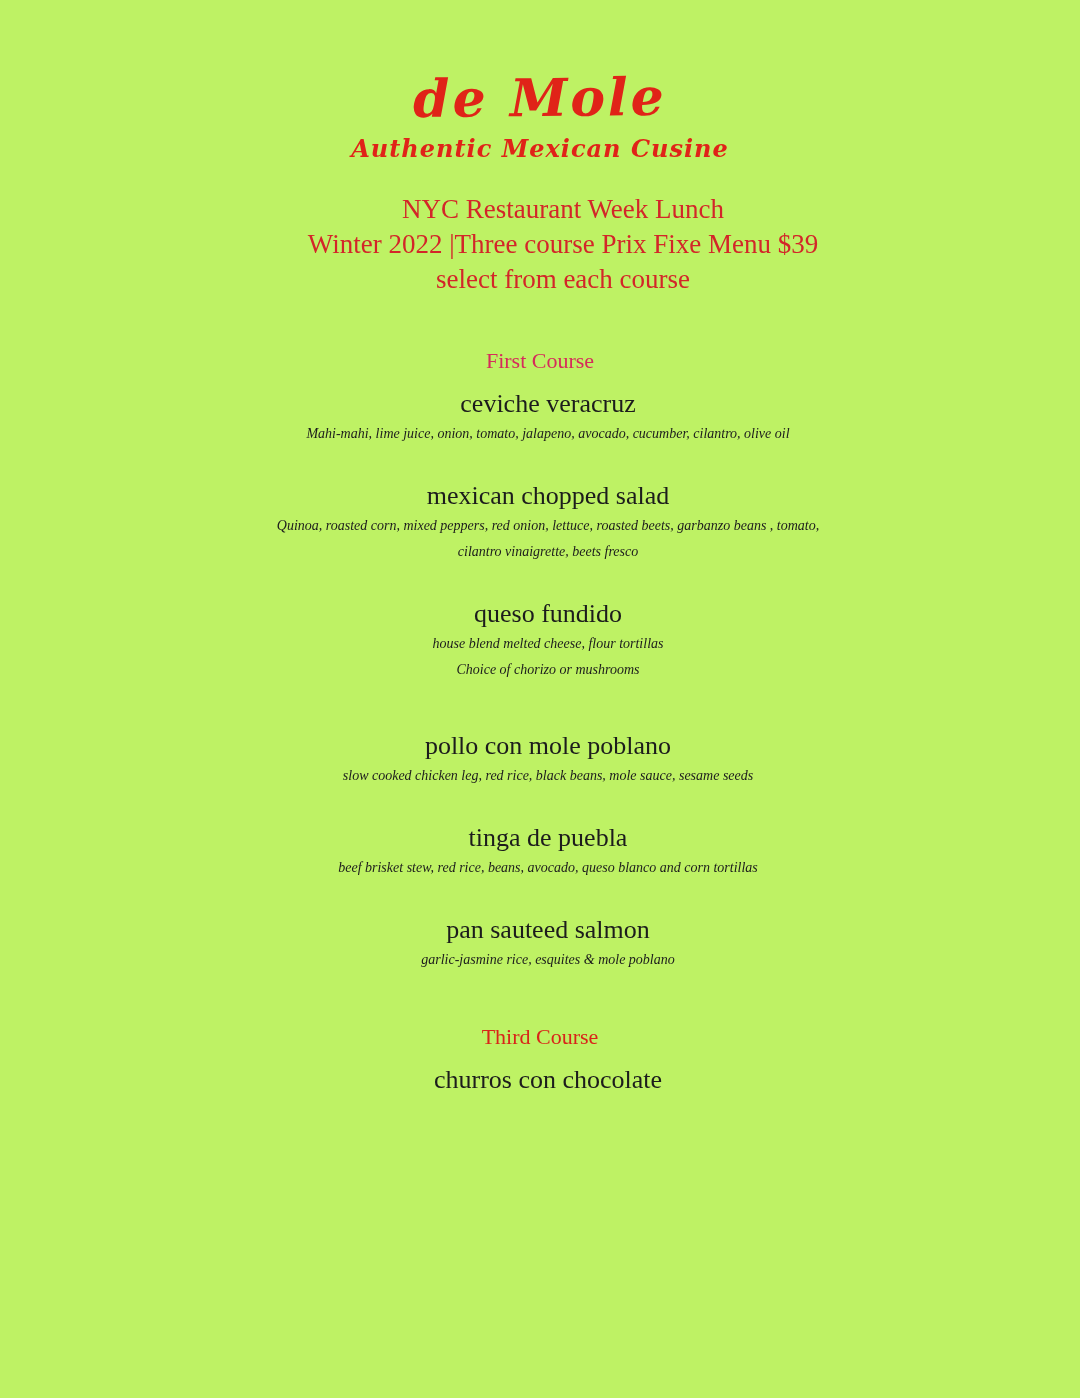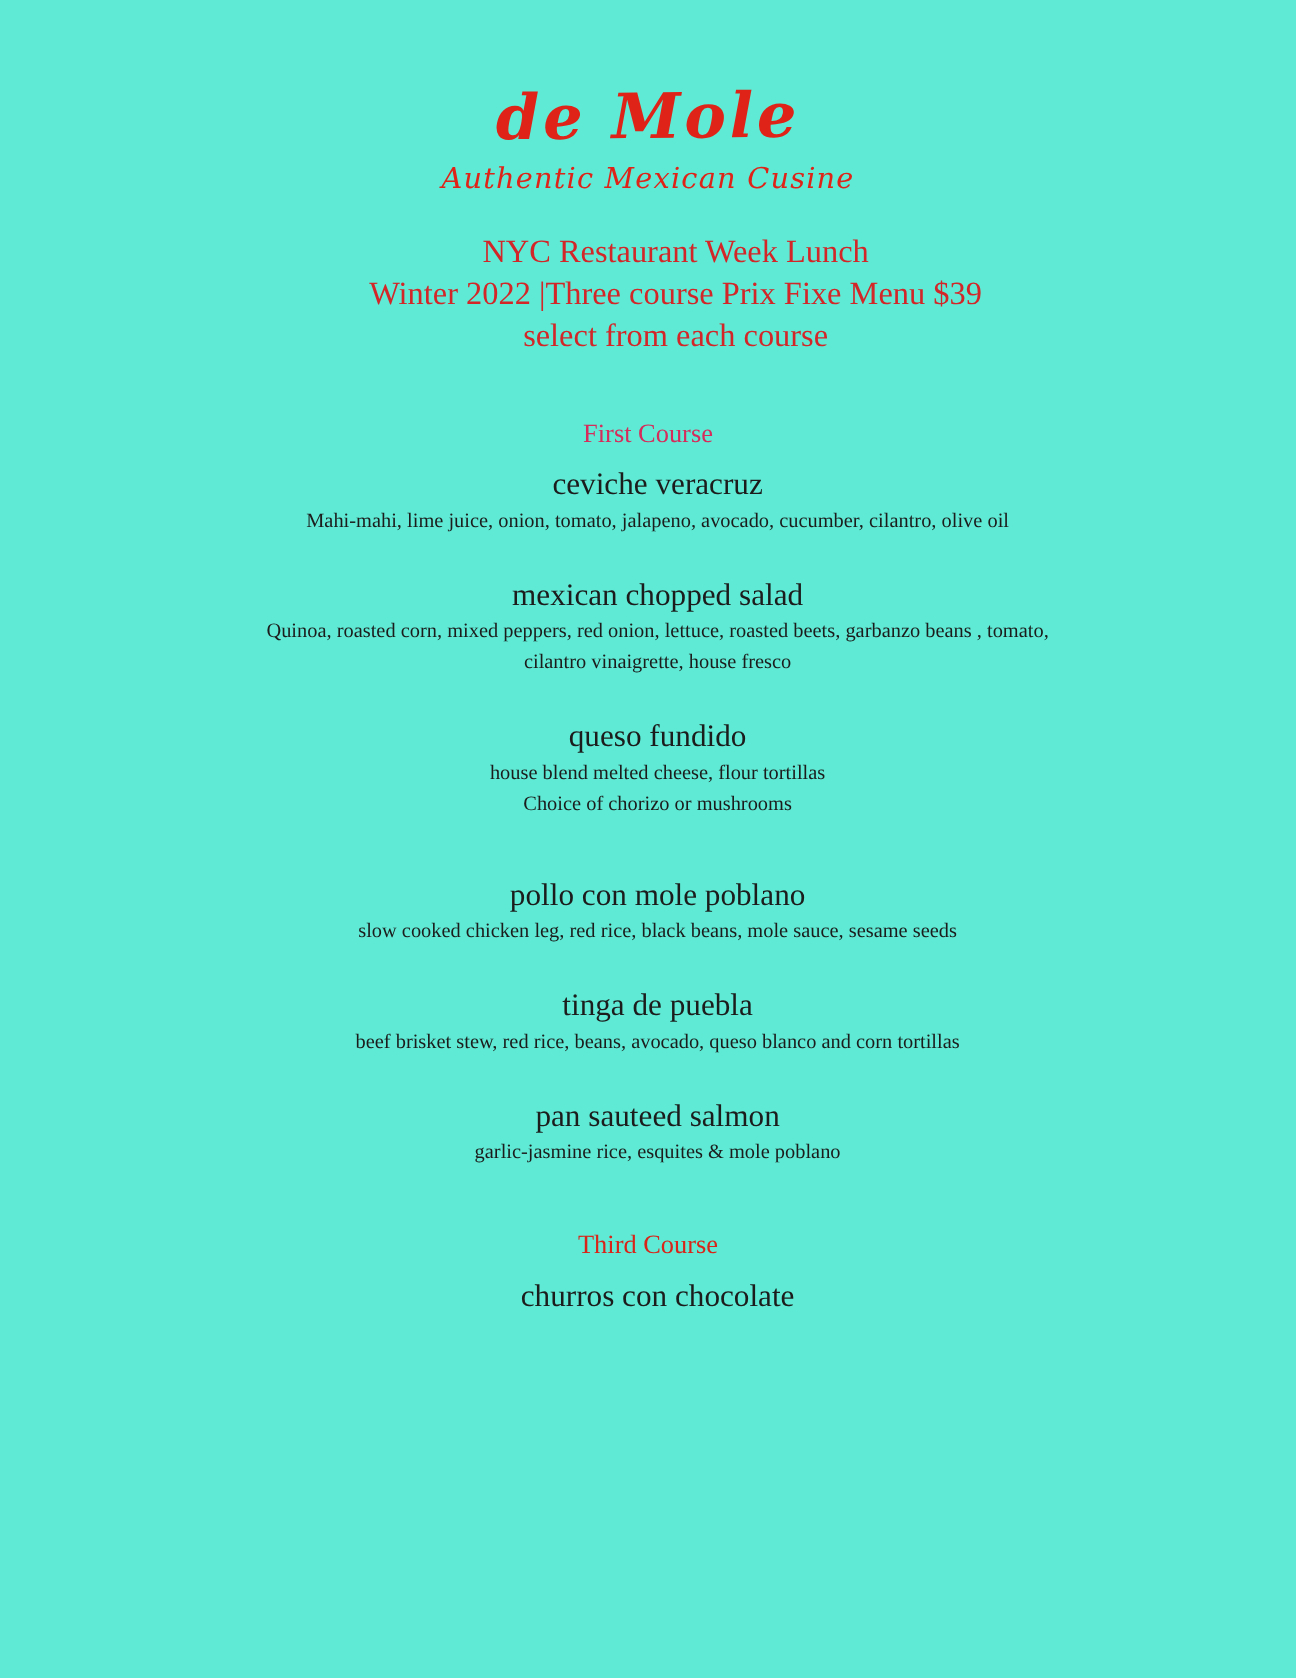--- a/index.html
+++ b/index.html
@@ -5,42 +5,42 @@
   html, body {
     margin: 0;
     padding: 0;
     background: #ffffff;
   }
   .page {
     position: relative;
     width: 1080px;
     height: 1398px;
     margin: 0 auto;
-    background: #5eead4;
+    background: #bef264;
     font-family: "Liberation Serif", serif;
     text-align: center;
     overflow: hidden;
     box-sizing: border-box;
     padding-top: 70px;
   }
   
   .logo-name {
     font-family: "DejaVu Serif", serif;
     font-style: italic;
     font-weight: bold;
     font-size: 52px;
     line-height: 56px;
     color: #e02318;
     letter-spacing: 3px;
     transform: rotate(-0.5deg);
   }
   .logo-tagline {
     font-family: "DejaVu Serif", serif;
     font-style: italic;
-    font-weight: normal;
+    font-weight: bold;
     font-size: 24px;
     line-height: 30px;
     color: #e02318;
     letter-spacing: 1px;
     margin-top: 8px;
   }
   
   .header-block {
     margin-top: 28px;
     color: #d32629;
@@ -59,23 +59,24 @@
   .course-title.red     { color: #d92419; }
   .course-section { margin-top: 46px; }
   .menu-item { margin-bottom: 32px; padding-left: 16px; }
   .menu-item:last-child { margin-bottom: 0; }
   .item-name {
     font-size: 26px;
     line-height: 34px;
     color: #1c1c1c;
   }
   .item-desc {
-    font-size: 17px;
+    font-size: 14px;
     line-height: 26px;
     color: #1c1c1c;
+    font-style: italic;
   }
 </style>
 </head>
 <body>
 
 <div class="page">
 
   <div class="logo">
     <div class="logo-name">de Mole</div>
     <div class="logo-tagline">Authentic Mexican Cusine</div>
@@ -91,21 +92,21 @@
     <h2 class="course-title crimson">First Course</h2>
 
     <div class="menu-item">
       <div class="item-name">ceviche veracruz</div>
       <div class="item-desc">Mahi-mahi, lime juice, onion, tomato, jalapeno, avocado, cucumber, cilantro, olive oil</div>
     </div>
 
     <div class="menu-item">
       <div class="item-name">mexican chopped salad</div>
       <div class="item-desc">Quinoa, roasted corn, mixed peppers, red onion, lettuce, roasted beets, garbanzo beans , tomato,</div>
-      <div class="item-desc">cilantro vinaigrette, house fresco</div>
+      <div class="item-desc">cilantro vinaigrette, beets fresco</div>
     </div>
 
     <div class="menu-item">
       <div class="item-name">queso fundido</div>
       <div class="item-desc">house blend melted cheese, flour tortillas</div>
       <div class="item-desc">Choice of chorizo or mushrooms</div>
     </div>
   </div>
 
   <div class="course-section">

